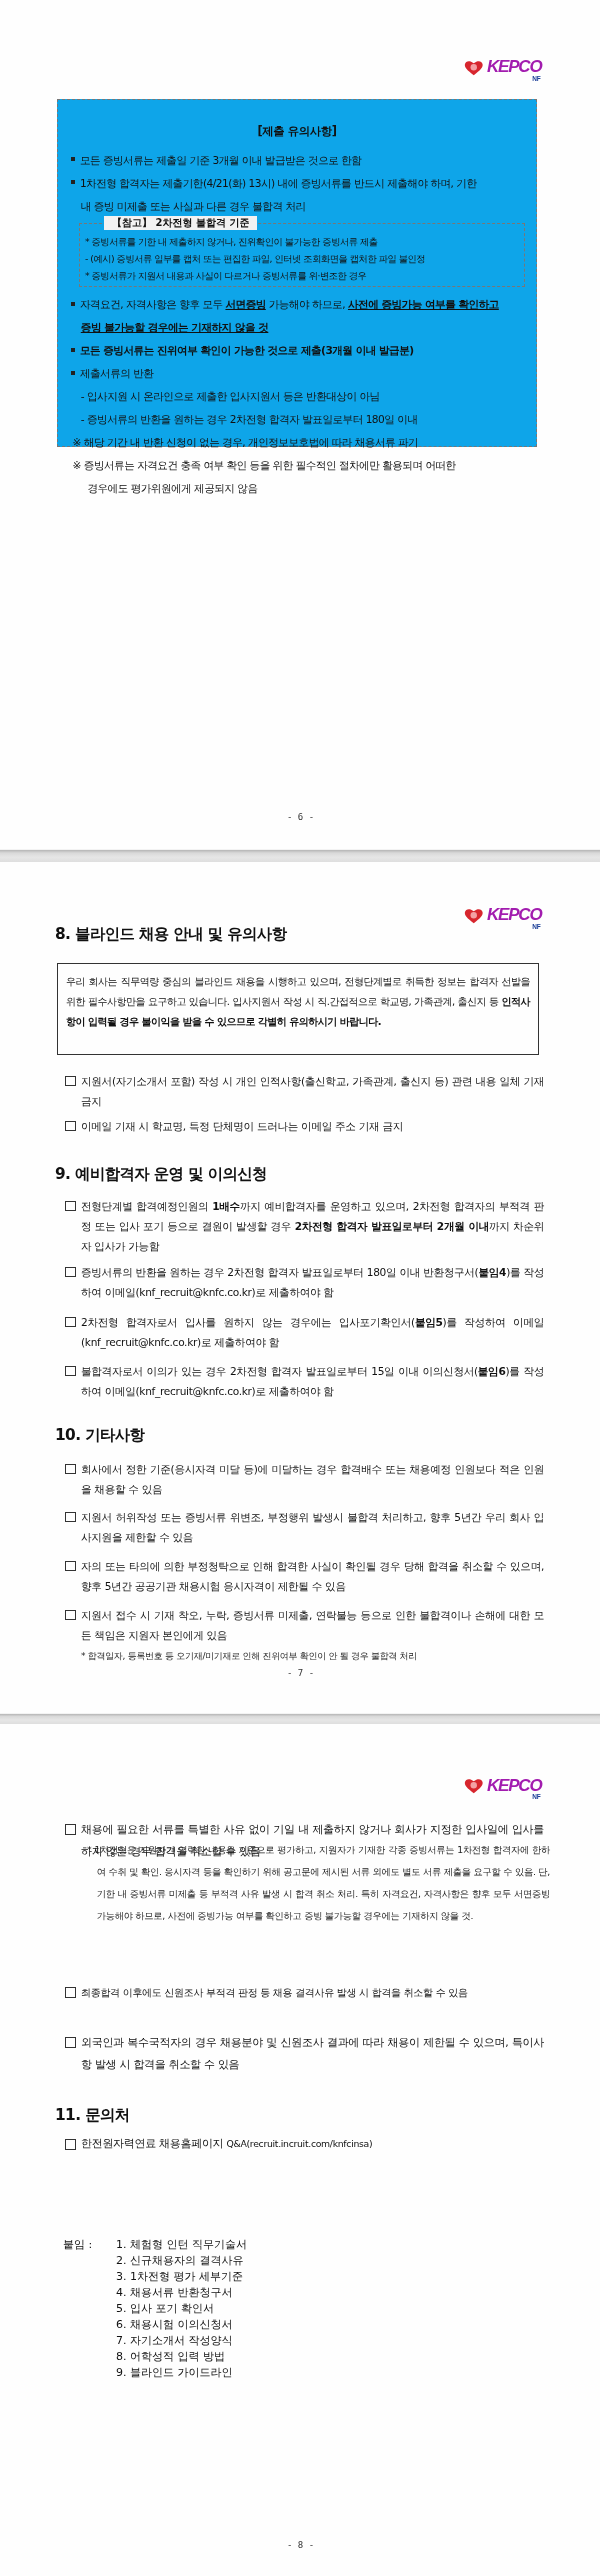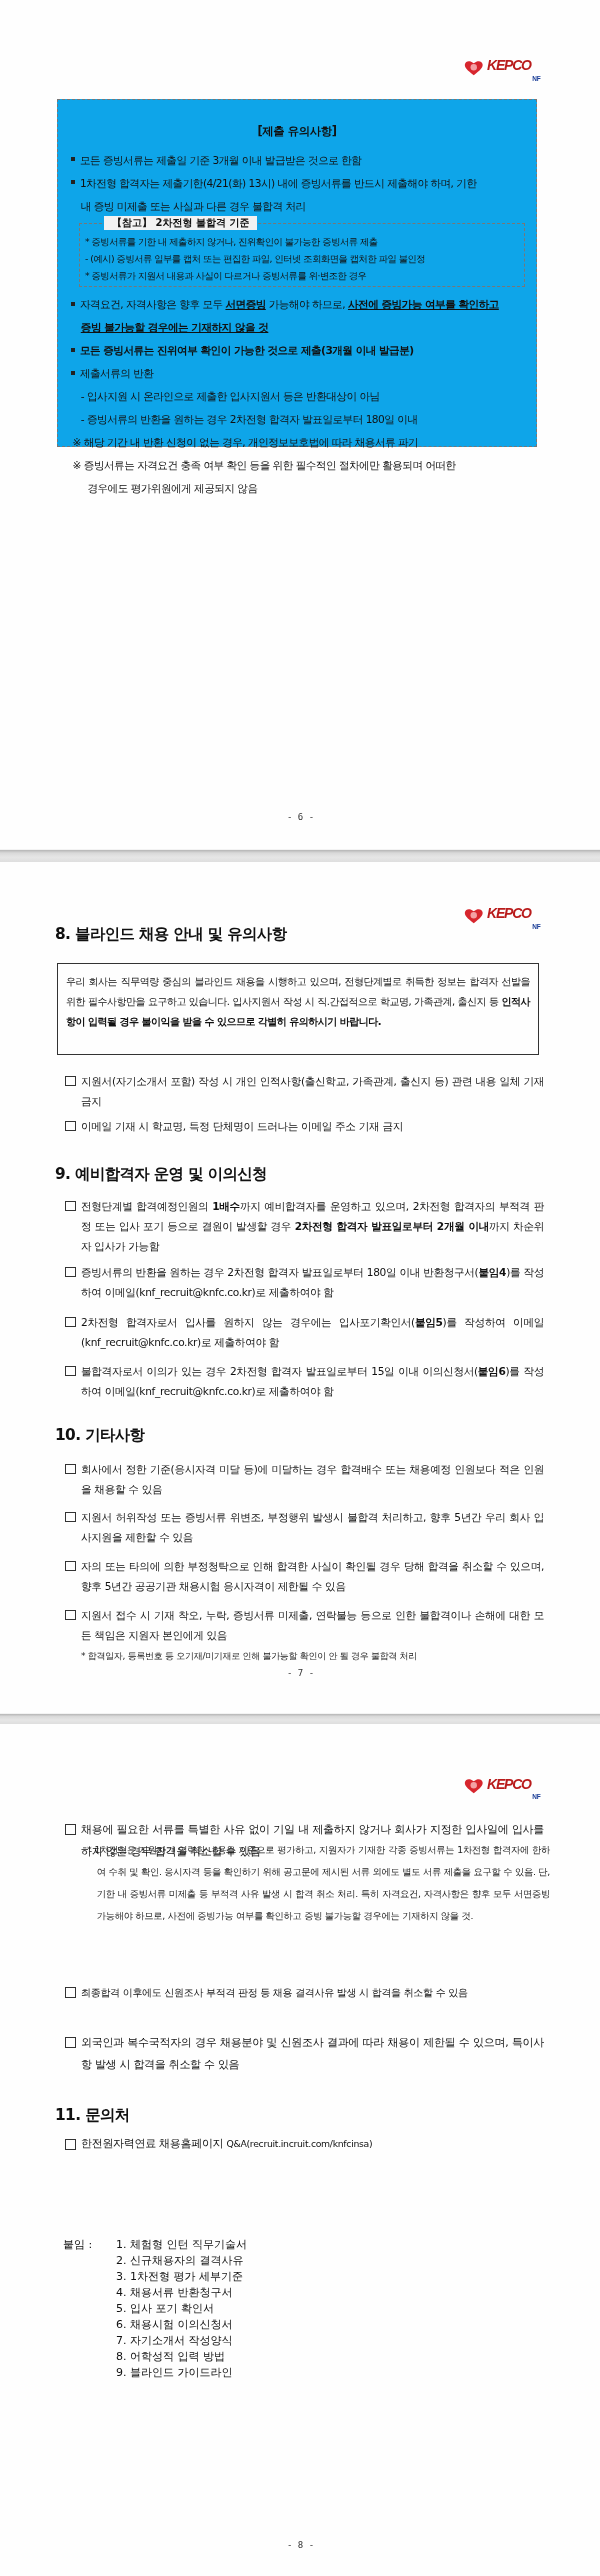--- a/index.html
+++ b/index.html
@@ -6,21 +6,21 @@
   body { width: 601px; background: #fefefe; font-family: "DejaVu Sans", "Liberation Sans", sans-serif; color: #111; }
   .page { position: relative; width: 601px; height: 851px; background: #fefefe; overflow: hidden; }
   .page.p1 { height: 849px; }
   .page.p2 { height: 851px; }
   .page.p3 { height: 851px; }
   .sep { width: 601px; height: 13px; background: linear-gradient(#b5b5b5, #d9d9d9 25%, #e6e6e6 60%, #dedede); border-top: 0.8px solid #f3f3f3; }
   .sep.s2 { height: 11.4px; }
 
   .logo { position: absolute; right: 57px; width: 80px; height: 32px; }
   .logo .heart { position: absolute; left: 0; top: 4.9px; width: 19.5px; height: 16px; }
-  .logo .kepco { position: absolute; left: 23px; top: 2.4px; font-family: "Liberation Sans", sans-serif; font-weight: bold; font-size: 14px; color: #b91c1c; letter-spacing: -1.2px; font-style: italic; }
+  .logo .kepco { position: absolute; left: 23px; top: 2.4px; font-family: "Liberation Sans", sans-serif; font-weight: bold; font-size: 17px; color: #a21caf; letter-spacing: -1.2px; font-style: italic; }
   .logo .nf { position: absolute; right: 3.2px; top: 20px; font-family: "Liberation Sans", sans-serif; font-weight: bold; font-size: 6.5px; color: #1c3f98; }
 
   .page-num { position: absolute; left: 0; width: 601px; text-align: center; font-size: 9px; color: #333; font-family: "DejaVu Sans Mono", monospace; }
 
   
   .notice-box { position: absolute; left: 57px; top: 99px; width: 480px; height: 348px; background: #0ea5e9; border: 0.8px dashed #777; padding: 0 11.4px; }
   .notice-title { text-align: center; font-weight: bold; font-size: 11.4px; margin-top: 24px; margin-bottom: 9.7px; letter-spacing: -0.4px; }
   .nb-line { font-size: 10.6px; line-height: 23px; letter-spacing: -0.5px; white-space: nowrap; }
   .nb-line.indent { padding-left: 11.4px; }
   .nb-line.indent2 { padding-left: 18px; }
@@ -145,21 +145,21 @@
       <span class="txt">지원서 허위작성 또는 증빙서류 위변조, 부정행위 발생시 불합격 처리하고, 향후 5년간 우리 회사 입사지원을 제한할 수 있음</span>
     </div>
   <div class="item" style="top:694px;">
       <span class="cb"></span>
       <span class="txt">자의 또는 타의에 의한 부정청탁으로 인해 합격한 사실이 확인될 경우 당해 합격을 취소할 수 있으며, 향후 5년간 공공기관 채용시험 응시자격이 제한될 수 있음</span>
     </div>
   <div class="item" style="top:743px;">
       <span class="cb"></span>
       <span class="txt">지원서 접수 시 기재 착오, 누락, 증빙서류 미제출, 연락불능 등으로 인한 불합격이나 손해에 대한 모든 책임은 지원자 본인에게 있음</span>
     </div>
-  <div class="note" style="top:785px; font-size:9px;">* 합격일자, 등록번호 등 오기재/미기재로 인해 불가능할 확인이 안 될 경우 불합격 처리</div>
+  <div class="note" style="top:785px; font-size:9px;">* 합격일자, 등록번호 등 오기재/미기재로 인해 진위여부 확인이 안 될 경우 불합격 처리</div>
 
   <div class="page-num" style="top:806px;">- 7 -</div>
 </div>
 
 <div class="sep s2"></div>
 
 <div class="page p3">
   <div class="logo" style="top:49px;">
     <svg class="heart" viewBox="0 0 24 20">
         <path d="M12 19 C4 13 0 9 1 5 C2 1 7 0 12 4 C17 0 22 1 23 5 C24 9 20 13 12 19Z" fill="#d7262e"></path>

